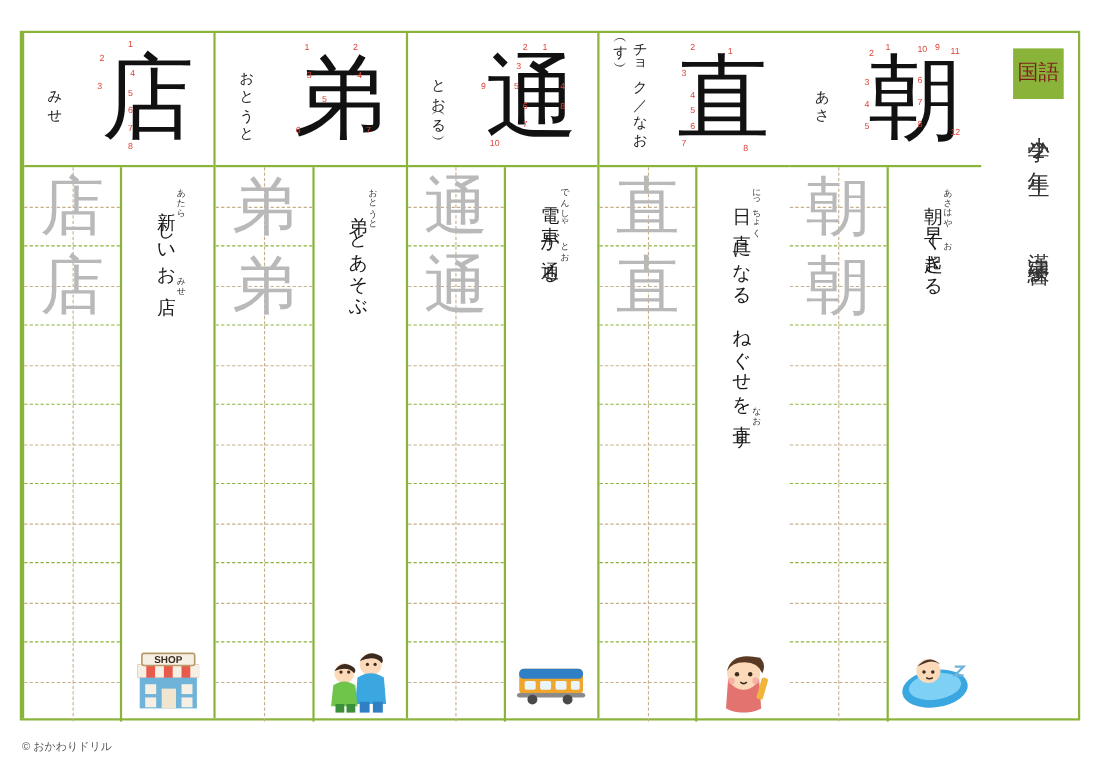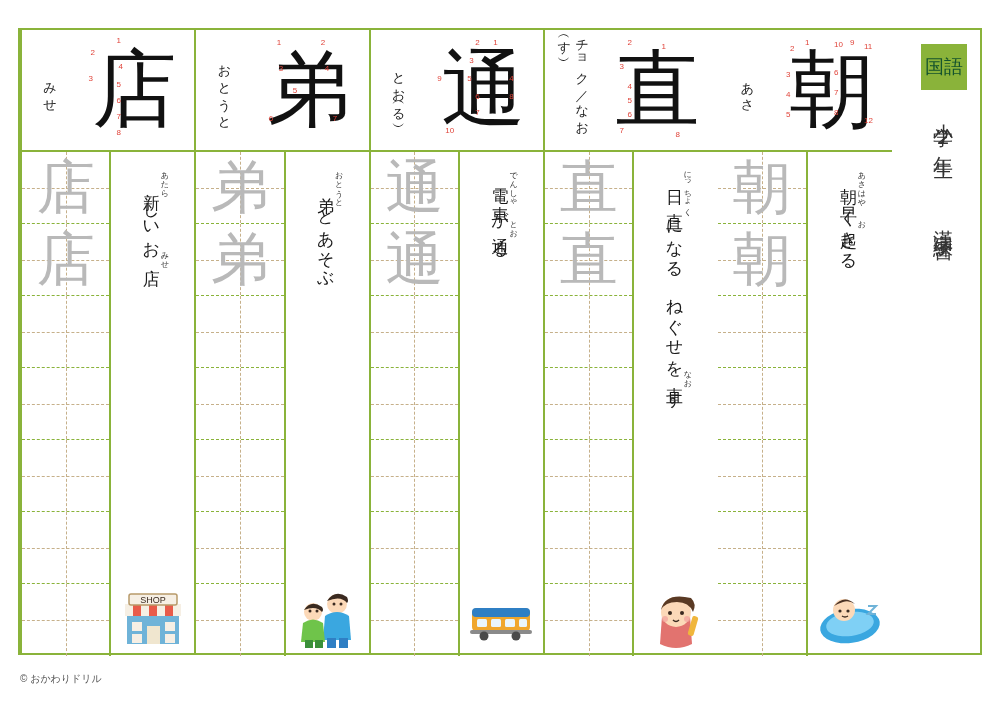--- a/index.html
+++ b/index.html
@@ -33,21 +33,21 @@
     width: 72px; height: 623px;
     box-sizing: border-box;
     display: flex;
     flex-direction: column;
     align-items: center;
     padding-top: 14px;
   }
   .subject-badge {
     width: 46px; height: 46px;
     background: #8ab33a;
-    color: #14532d;
+    color: #7f1d1d;
     font-size: 19px;
     line-height: 22px;
     display: flex;
     align-items: center;
     justify-content: center;
     letter-spacing: 0px;
     writing-mode: horizontal-tb;
     box-sizing: border-box;
     padding: 2px;
     text-align: center;
@@ -205,20 +205,21 @@
   }
 
   
   .illus {
     position: absolute;
     bottom: 8px;
     left: 50%;
     transform: translateX(-50%);
     width: 72px;
     height: 62px;
+    font-weight: bold;
   }
 
   
   .footer {
     position: absolute;
     left: 20px; right: 20px;
     top: 672px;
     display: flex;
     justify-content: space-between;
     font-family: "Liberation Sans", sans-serif;

